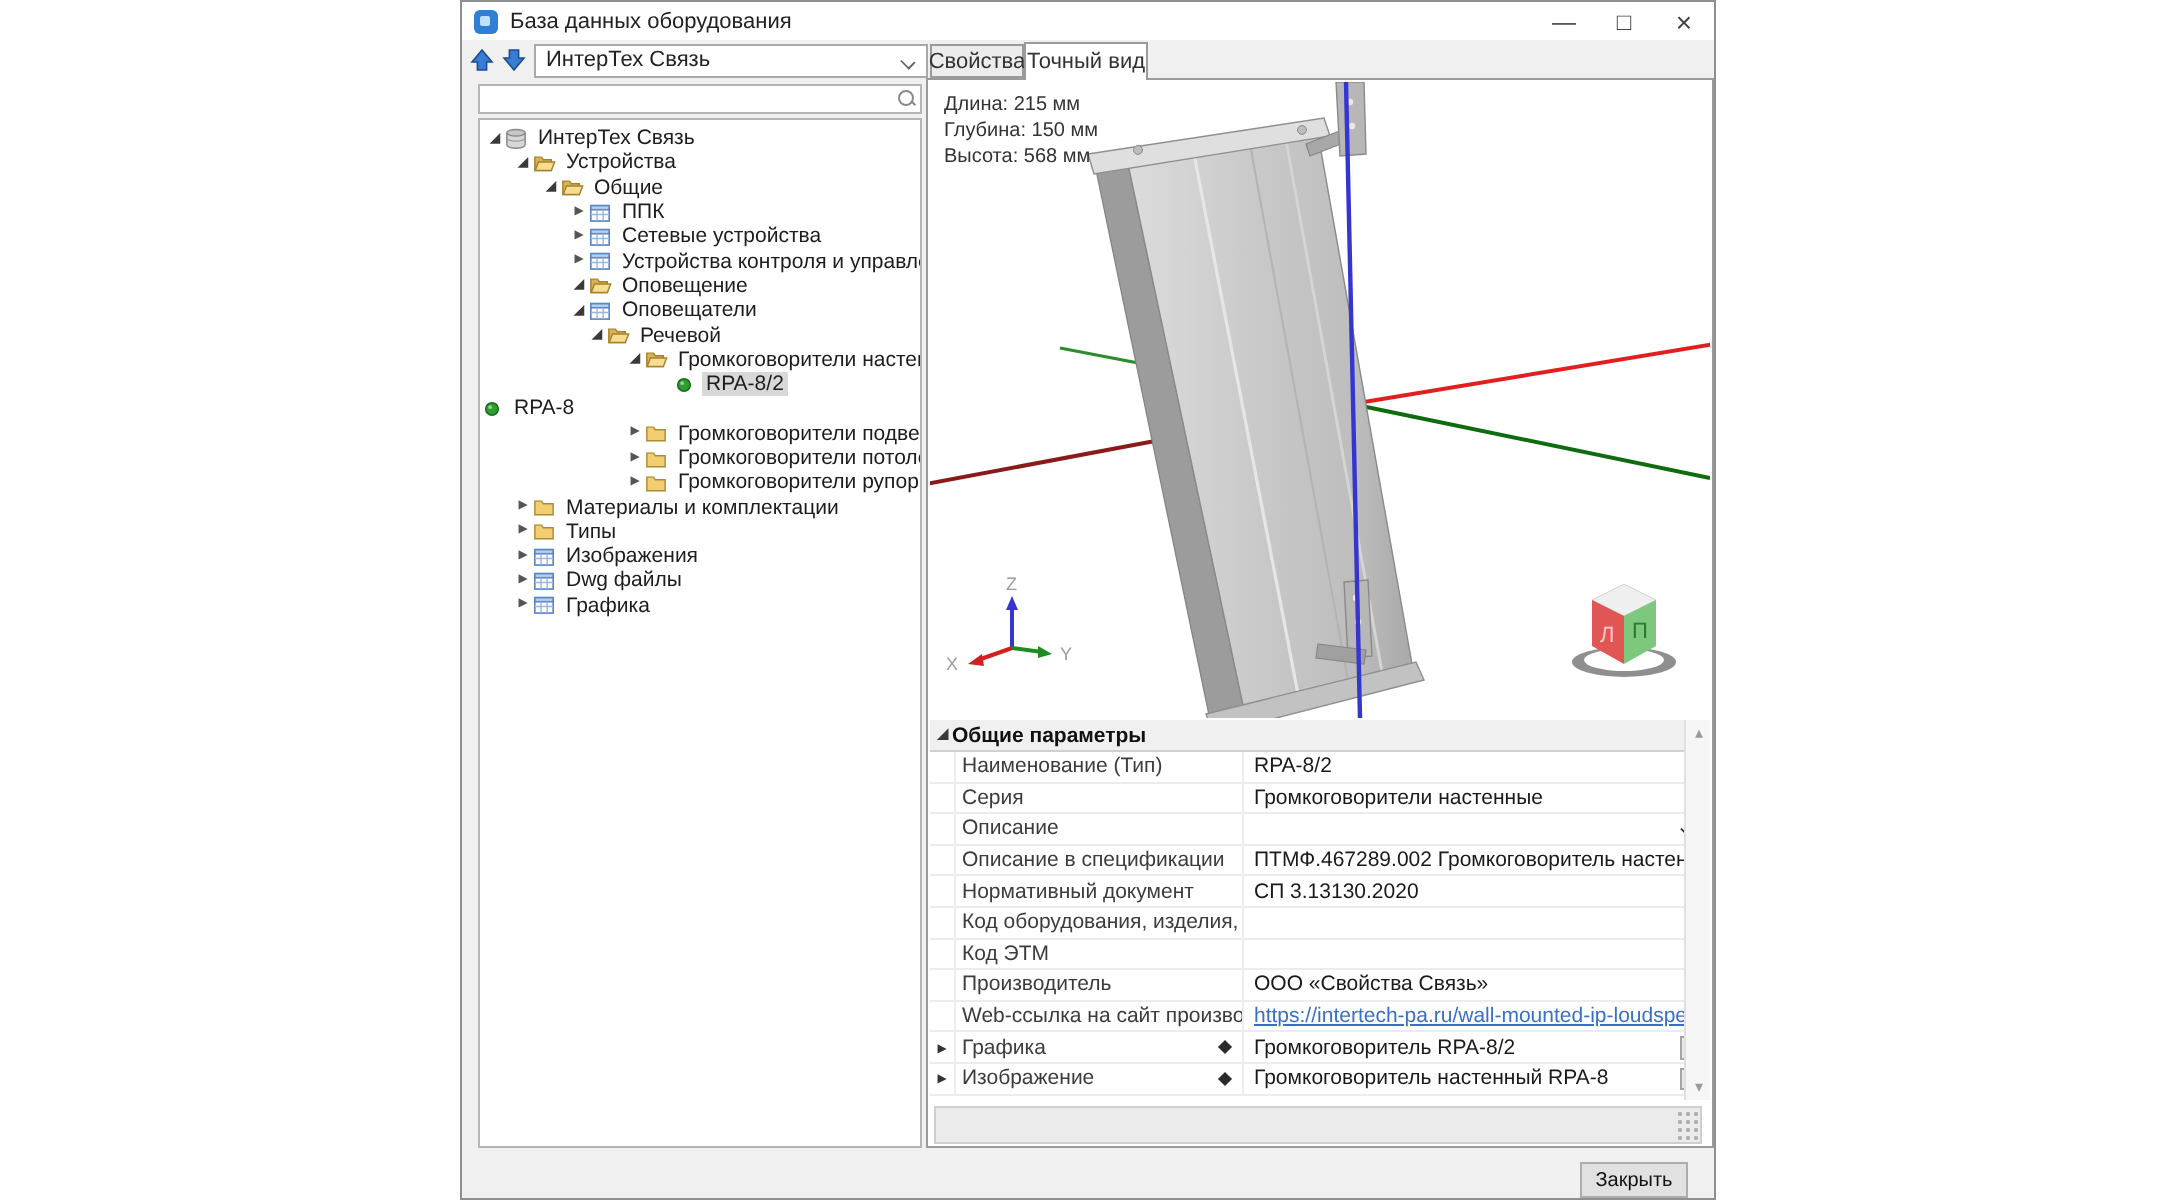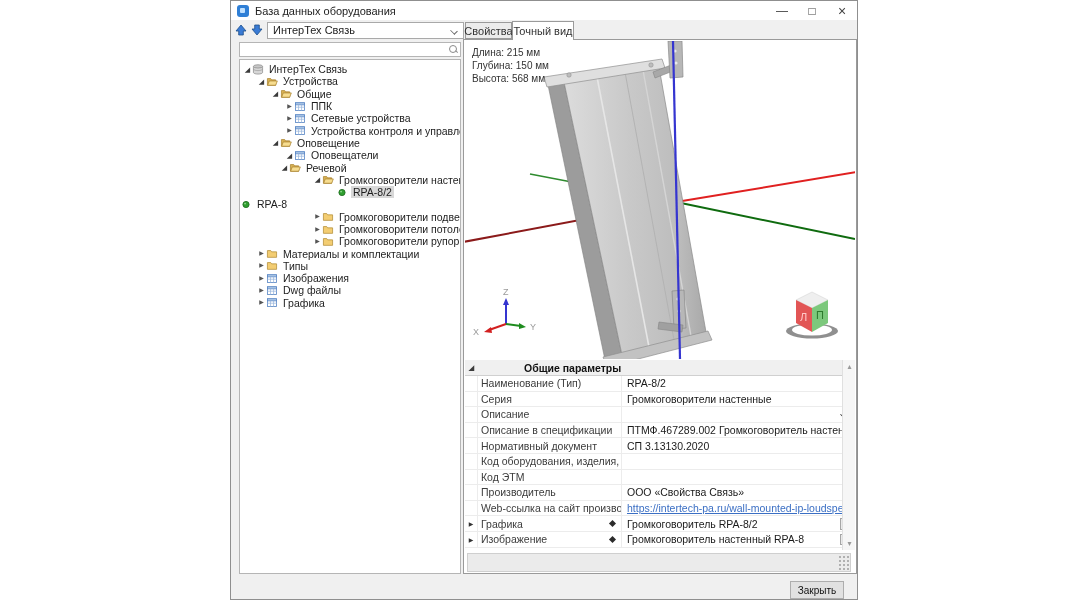--- a/index.html
+++ b/index.html
@@ -53,21 +53,21 @@
   
   .rightpanel { position:absolute; left:232px; top:38px; width:394px; height:535px;
                 background:#fff; border:1px solid #9a9a9a; }
   .viewport { position:absolute; left:1px; top:1px; width:390px; height:318px; background:#fff;
               overflow:hidden; }
   .dims { position:absolute; left:7px; top:5px; font-size:10px; color:#333; line-height:13px; }
   
   .propgrid { position:absolute; left:1px; top:320px; width:390px; height:190px; background:#fff;
               font-size:10.5px; }
   .pgheader { height:16px; background:#f0f0f0; border-bottom:1px solid #d0d0d0; display:flex;
-              align-items:center; font-weight:bold; color:#111;gap:48px; }
+              align-items:center; font-weight:bold; color:#111; }
   .pgheader .tw { margin-left:2px; }
   .prow { height:15.6px; display:flex; align-items:stretch; border-bottom:1px solid #ececec;
           position:relative; }
   .gut { width:13px; flex:0 0 13px; border-right:1px solid #ececec; display:flex;
          align-items:center; justify-content:center; font-size:6px; color:#333; }
   .plabel { width:144px; flex:0 0 144px; border-right:1px solid #ececec; display:flex;
             align-items:center; padding-left:3px; color:#3c3c3c; white-space:nowrap;
             overflow:hidden; position:relative; }
   .pval { flex:1; display:flex; align-items:center; padding-left:5px; color:#1a1a1a;
           white-space:nowrap; overflow:hidden; position:relative; }
@@ -200,35 +200,35 @@
         </svg>
         <span class="tl">Сетевые устройства</span>
       </div>
     <div class="trow" style="padding-left:45px">
         <span class="tw">▶</span>
         <svg class="ticon">
           <use href="#ic-tb"></use>
         </svg>
         <span class="tl">Устройства контроля и управления</span>
       </div>
-    <div class="trow" style="padding-left:31px">
+    <div class="trow" style="padding-left:45px">
         <span class="tw exp">◢</span>
         <svg class="ticon">
           <use href="#ic-fo"></use>
         </svg>
         <span class="tl">Оповещение</span>
       </div>
     <div class="trow" style="padding-left:45px">
         <span class="tw exp">◢</span>
         <svg class="ticon">
           <use href="#ic-tb"></use>
         </svg>
         <span class="tl">Оповещатели</span>
       </div>
-    <div class="trow" style="padding-left:40px">
+    <div class="trow" style="padding-left:54px">
         <span class="tw exp">◢</span>
         <svg class="ticon">
           <use href="#ic-fo"></use>
         </svg>
         <span class="tl">Речевой</span>
       </div>
     <div class="trow" style="padding-left:73px">
         <span class="tw exp">◢</span>
         <svg class="ticon">
           <use href="#ic-fo"></use>

